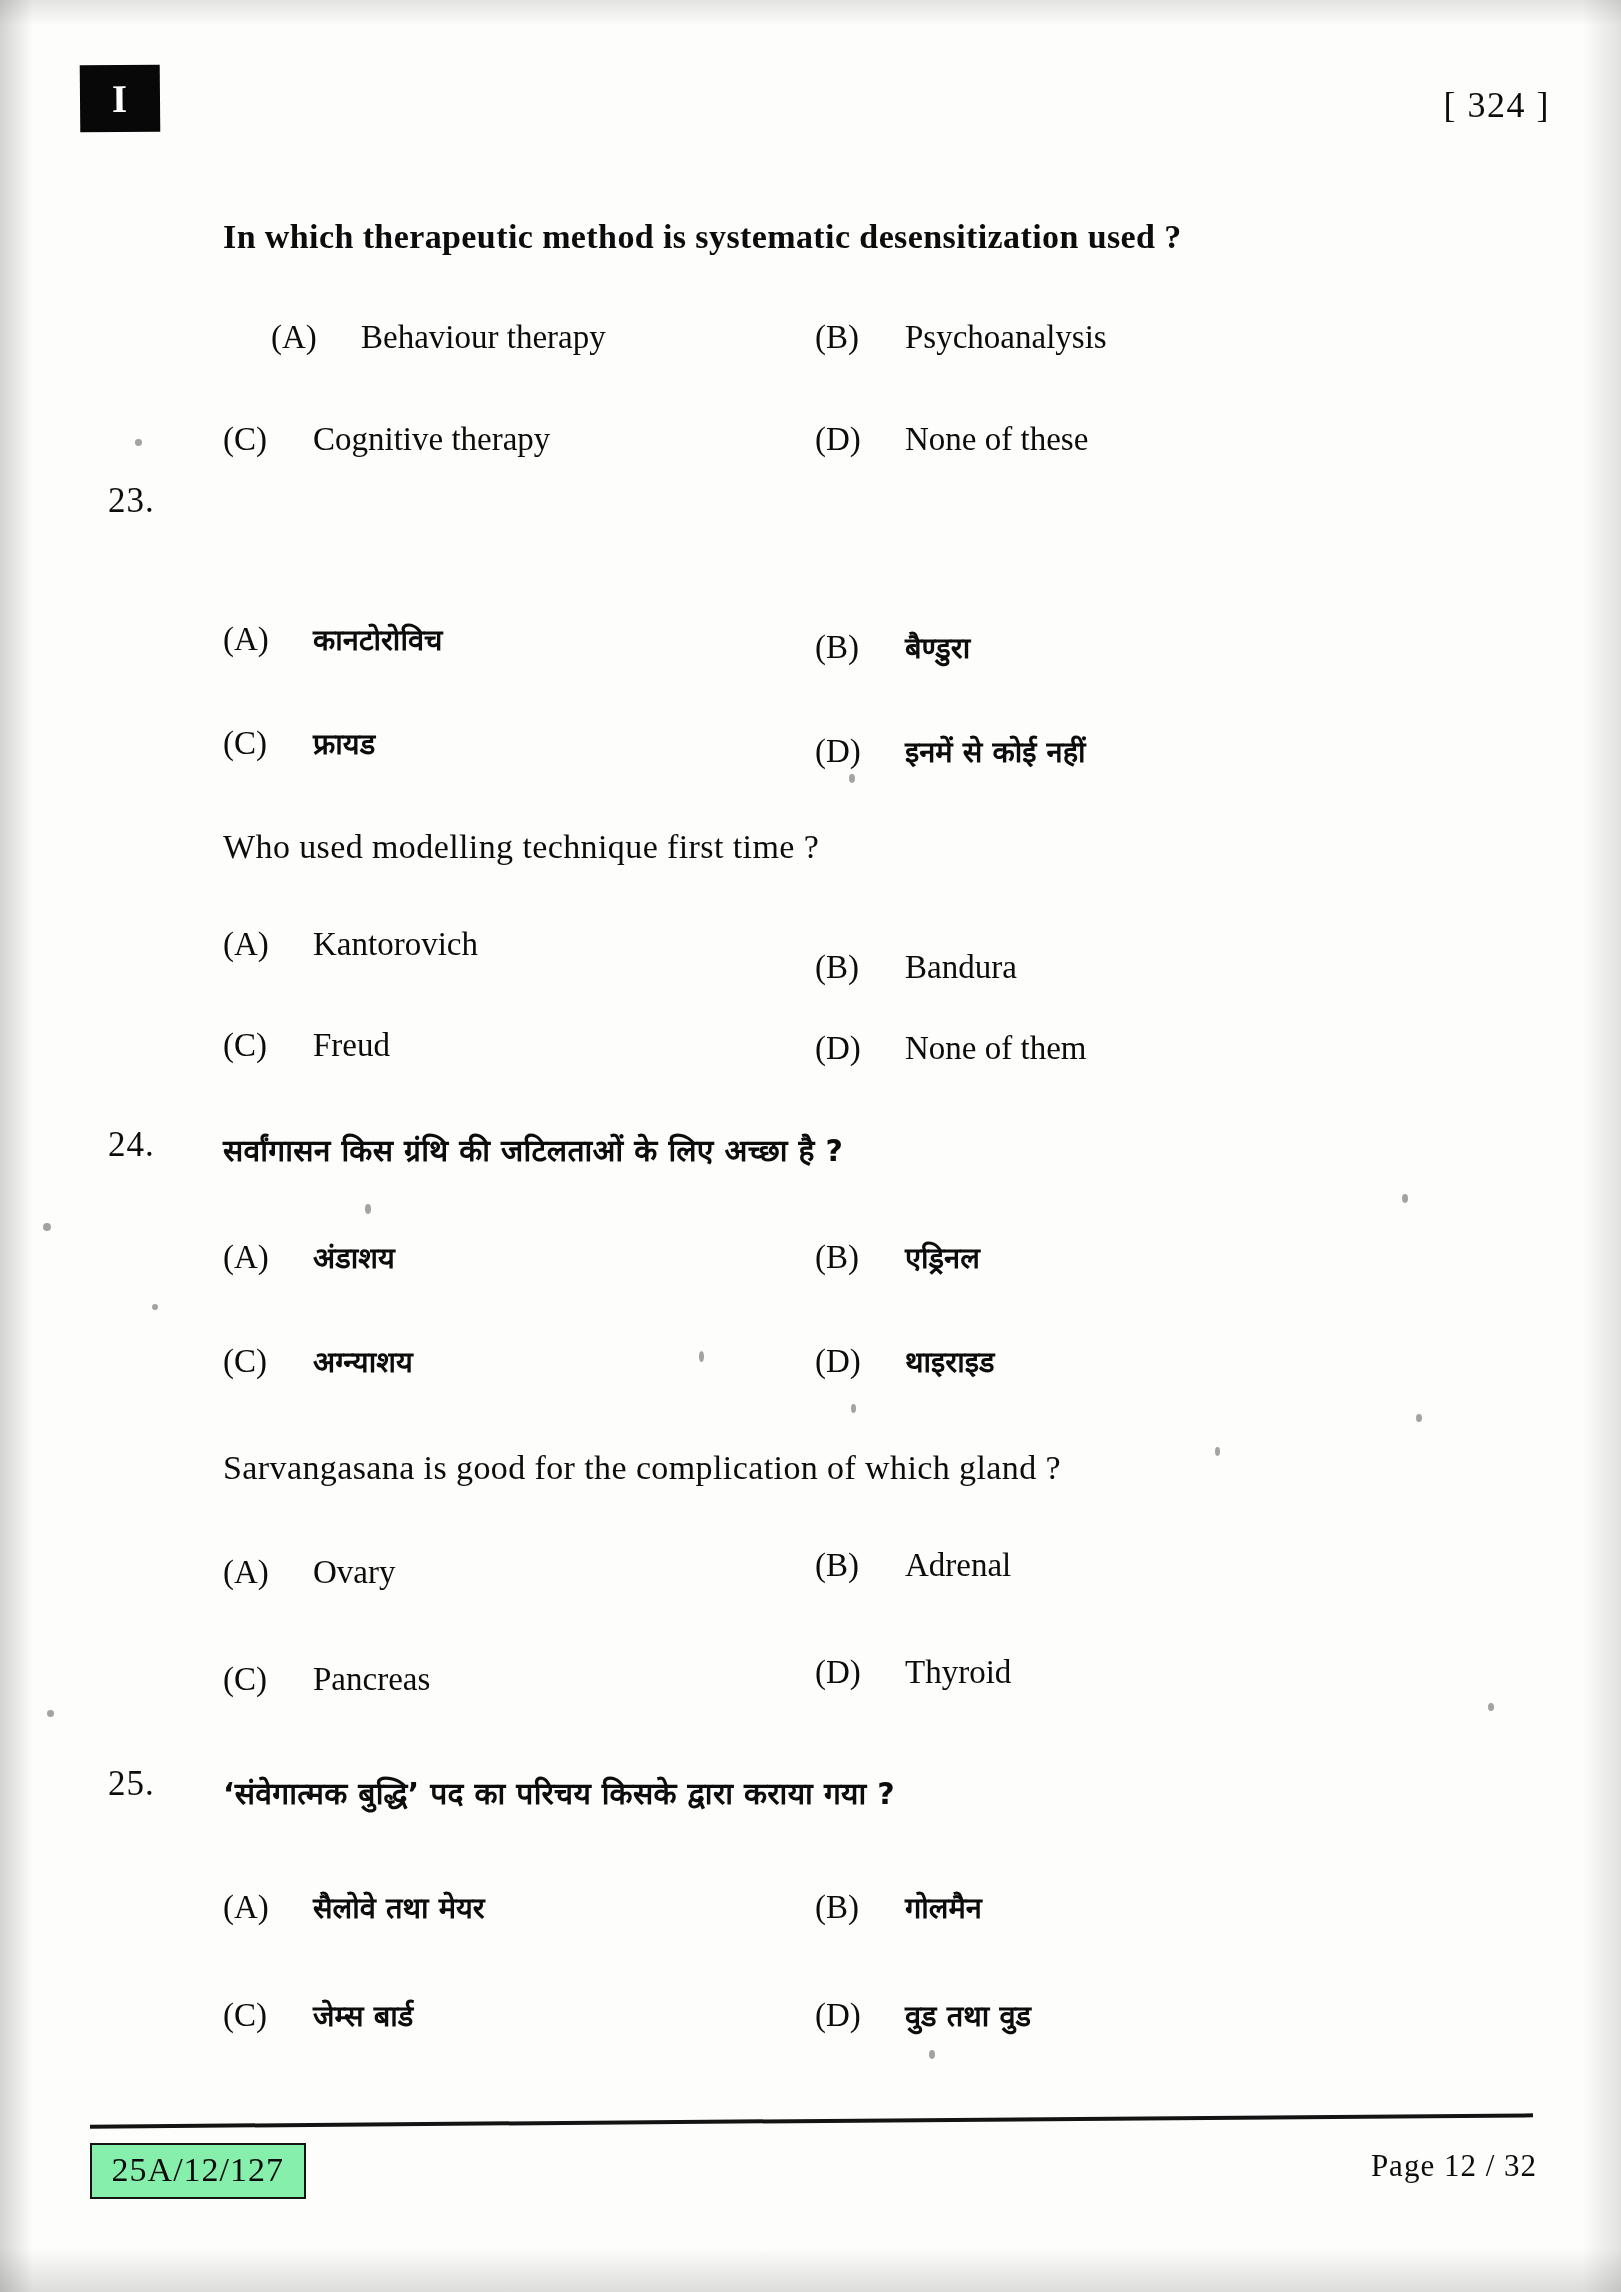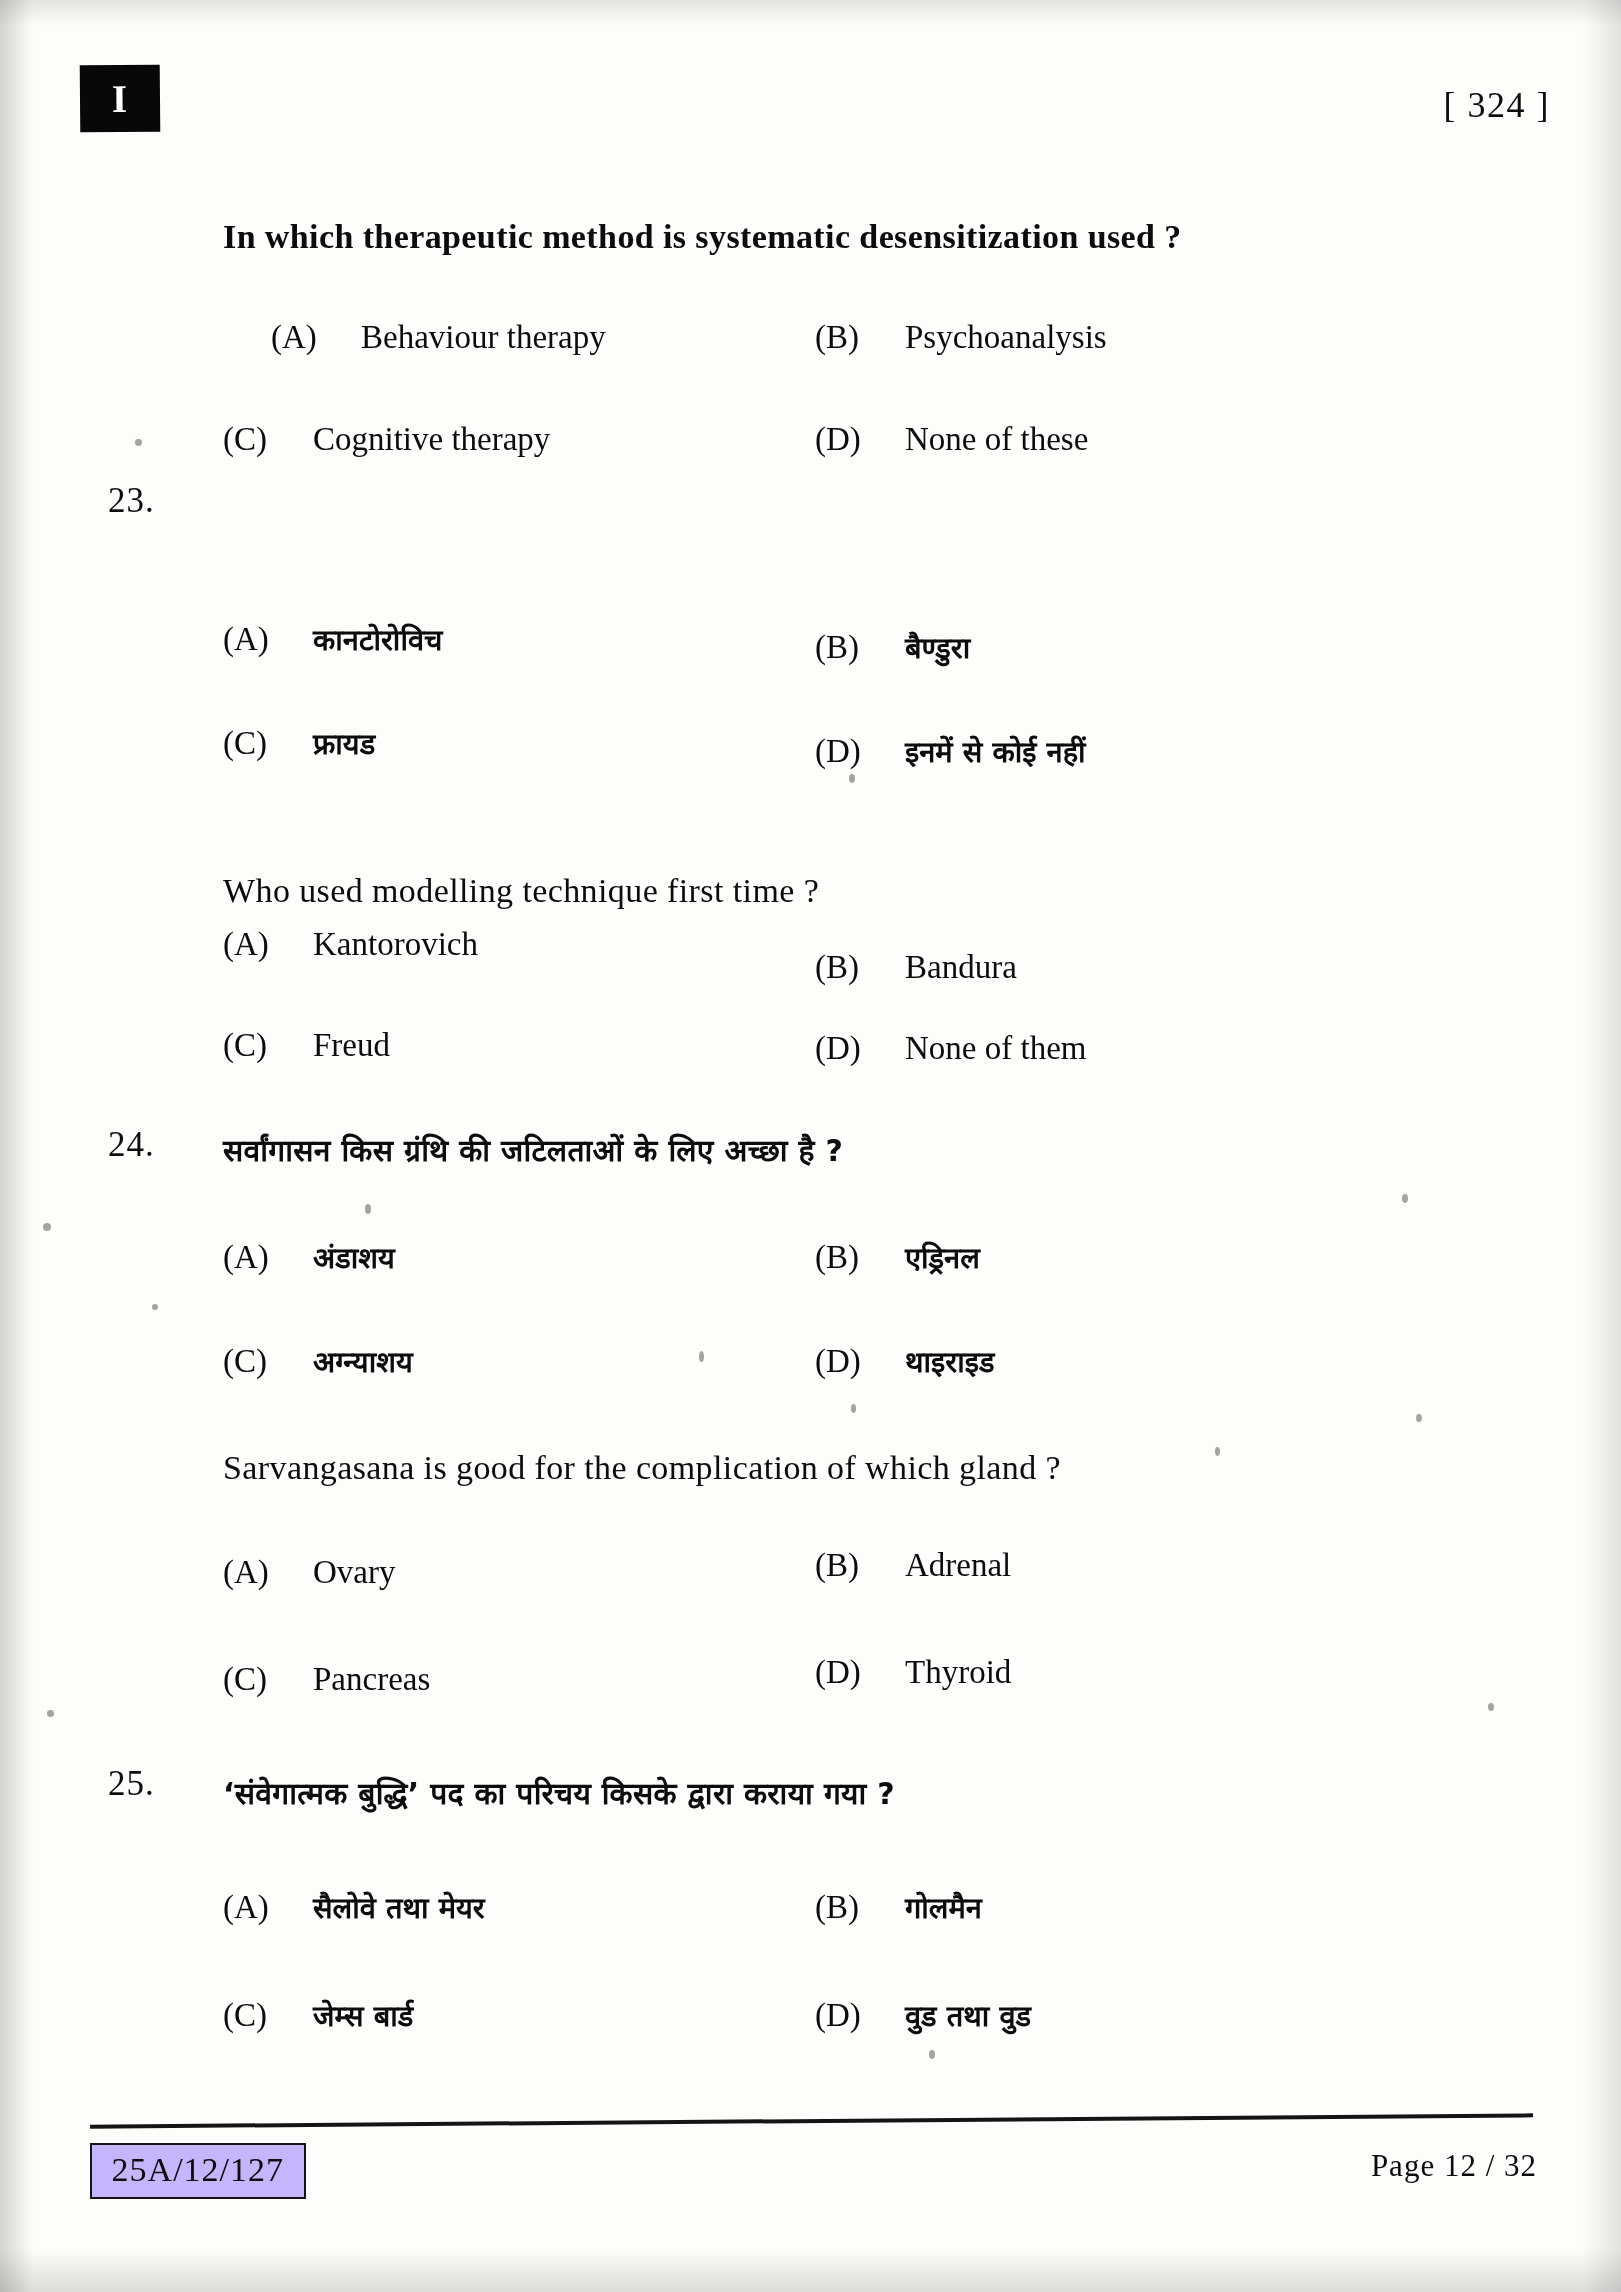--- a/index.html
+++ b/index.html
@@ -127,21 +127,21 @@
     transform: rotate(-0.45deg);
   }
   .footer-code {
     position: absolute;
     left: 90px;
     top: 2143px;
     border: 2.9px solid #141414;
     padding: 5.9px 19.6px 7.8px 19.6px;
     font-size: 34px;
     letter-spacing: 1px;
-    background: #c4b5fd;
+    background: #86efac;
   }
   .footer-page {
     position: absolute;
     right: 84px;
     top: 2148px;
     font-size: 31px;
     letter-spacing: 1px;
     white-space: nowrap;
   }
   .speck {
@@ -188,21 +188,21 @@
   <div class="opt hi col-right" style="top:627px;">
     <span class="lab">(B)</span><span class="val">बैण्डुरा</span>
   </div>
   <div class="opt hi col-left" style="top:723px;">
     <span class="lab">(C)</span><span class="val">फ्रायड</span>
   </div>
   <div class="opt hi col-right" style="top:731px;">
     <span class="lab">(D)</span><span class="val">इनमें से कोई नहीं</span>
   </div>
 
-  <div class="qtext-en" style="top:872px;">Who used modelling technique first time ?</div>
+  <div class="qtext-en" style="top:828px;">Who used modelling technique first time ?</div>
 
   <div class="opt en col-left" style="top:926px;">
     <span class="lab">(A)</span><span class="val">Kantorovich</span>
   </div>
   <div class="opt en col-right" style="top:929px;margin-top:20px;">
     <span class="lab">(B)</span><span class="val">Bandura</span>
   </div>
   <div class="opt en col-left" style="top:1027px;">
     <span class="lab">(C)</span><span class="val">Freud</span>
   </div>

